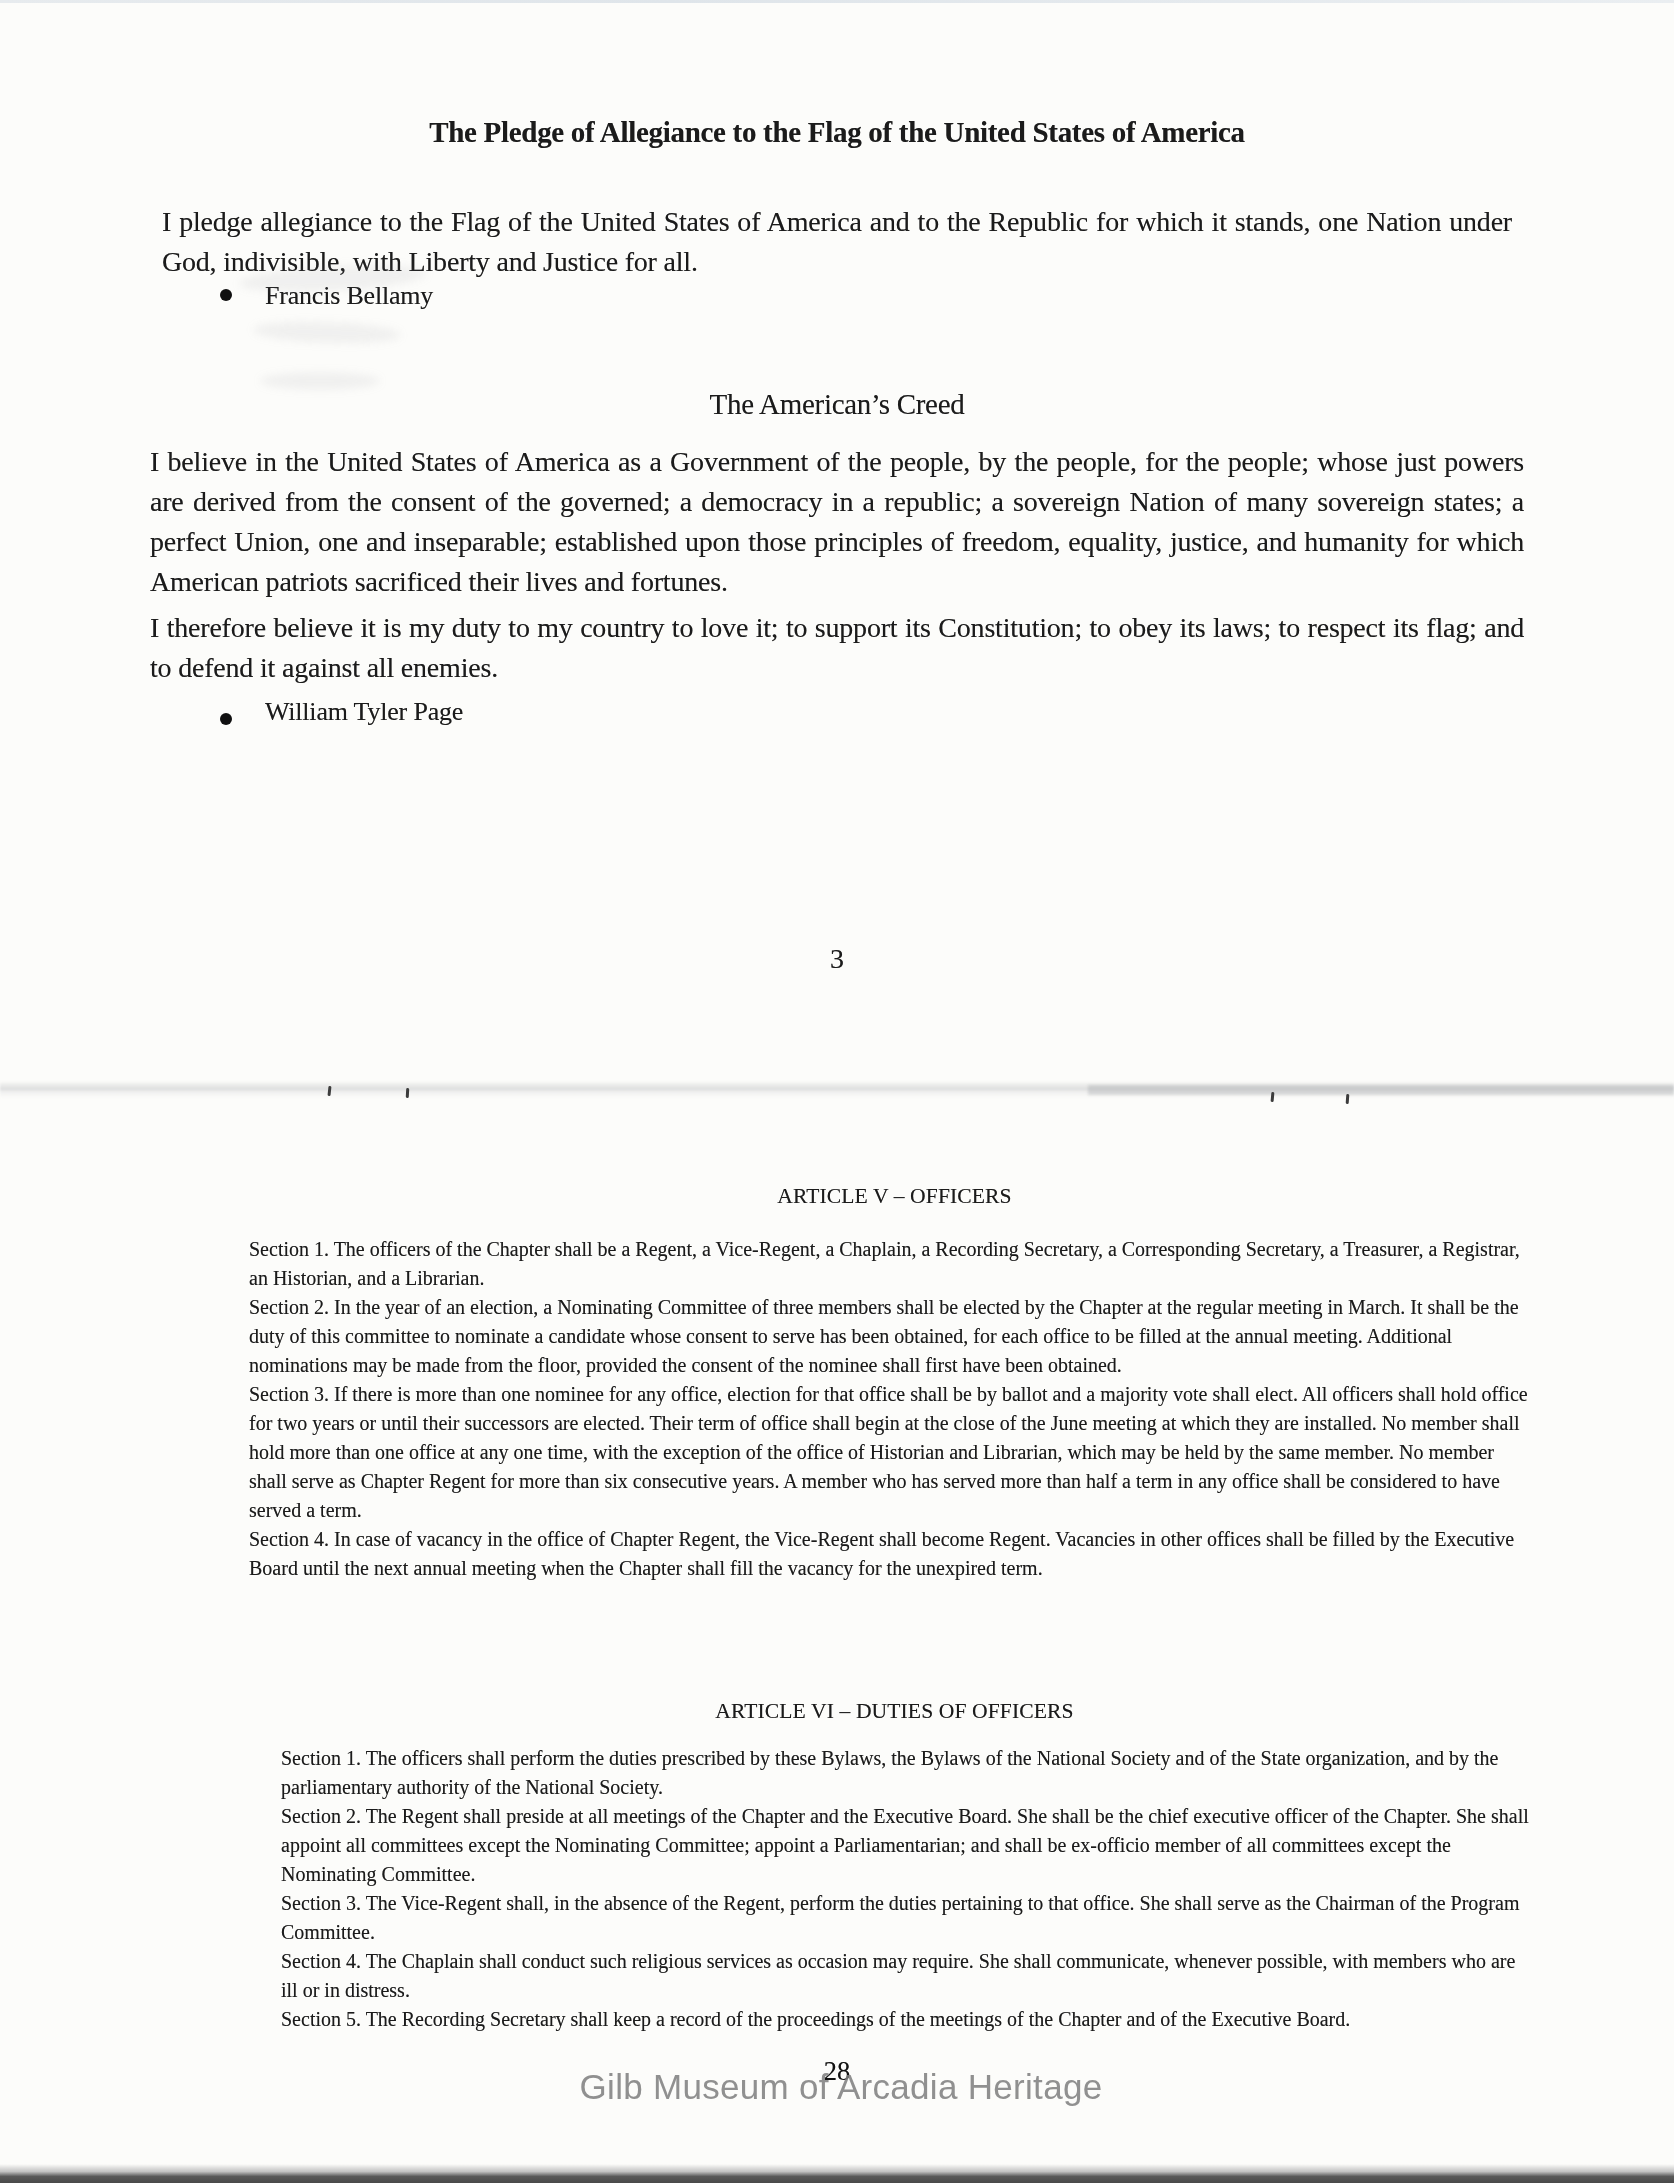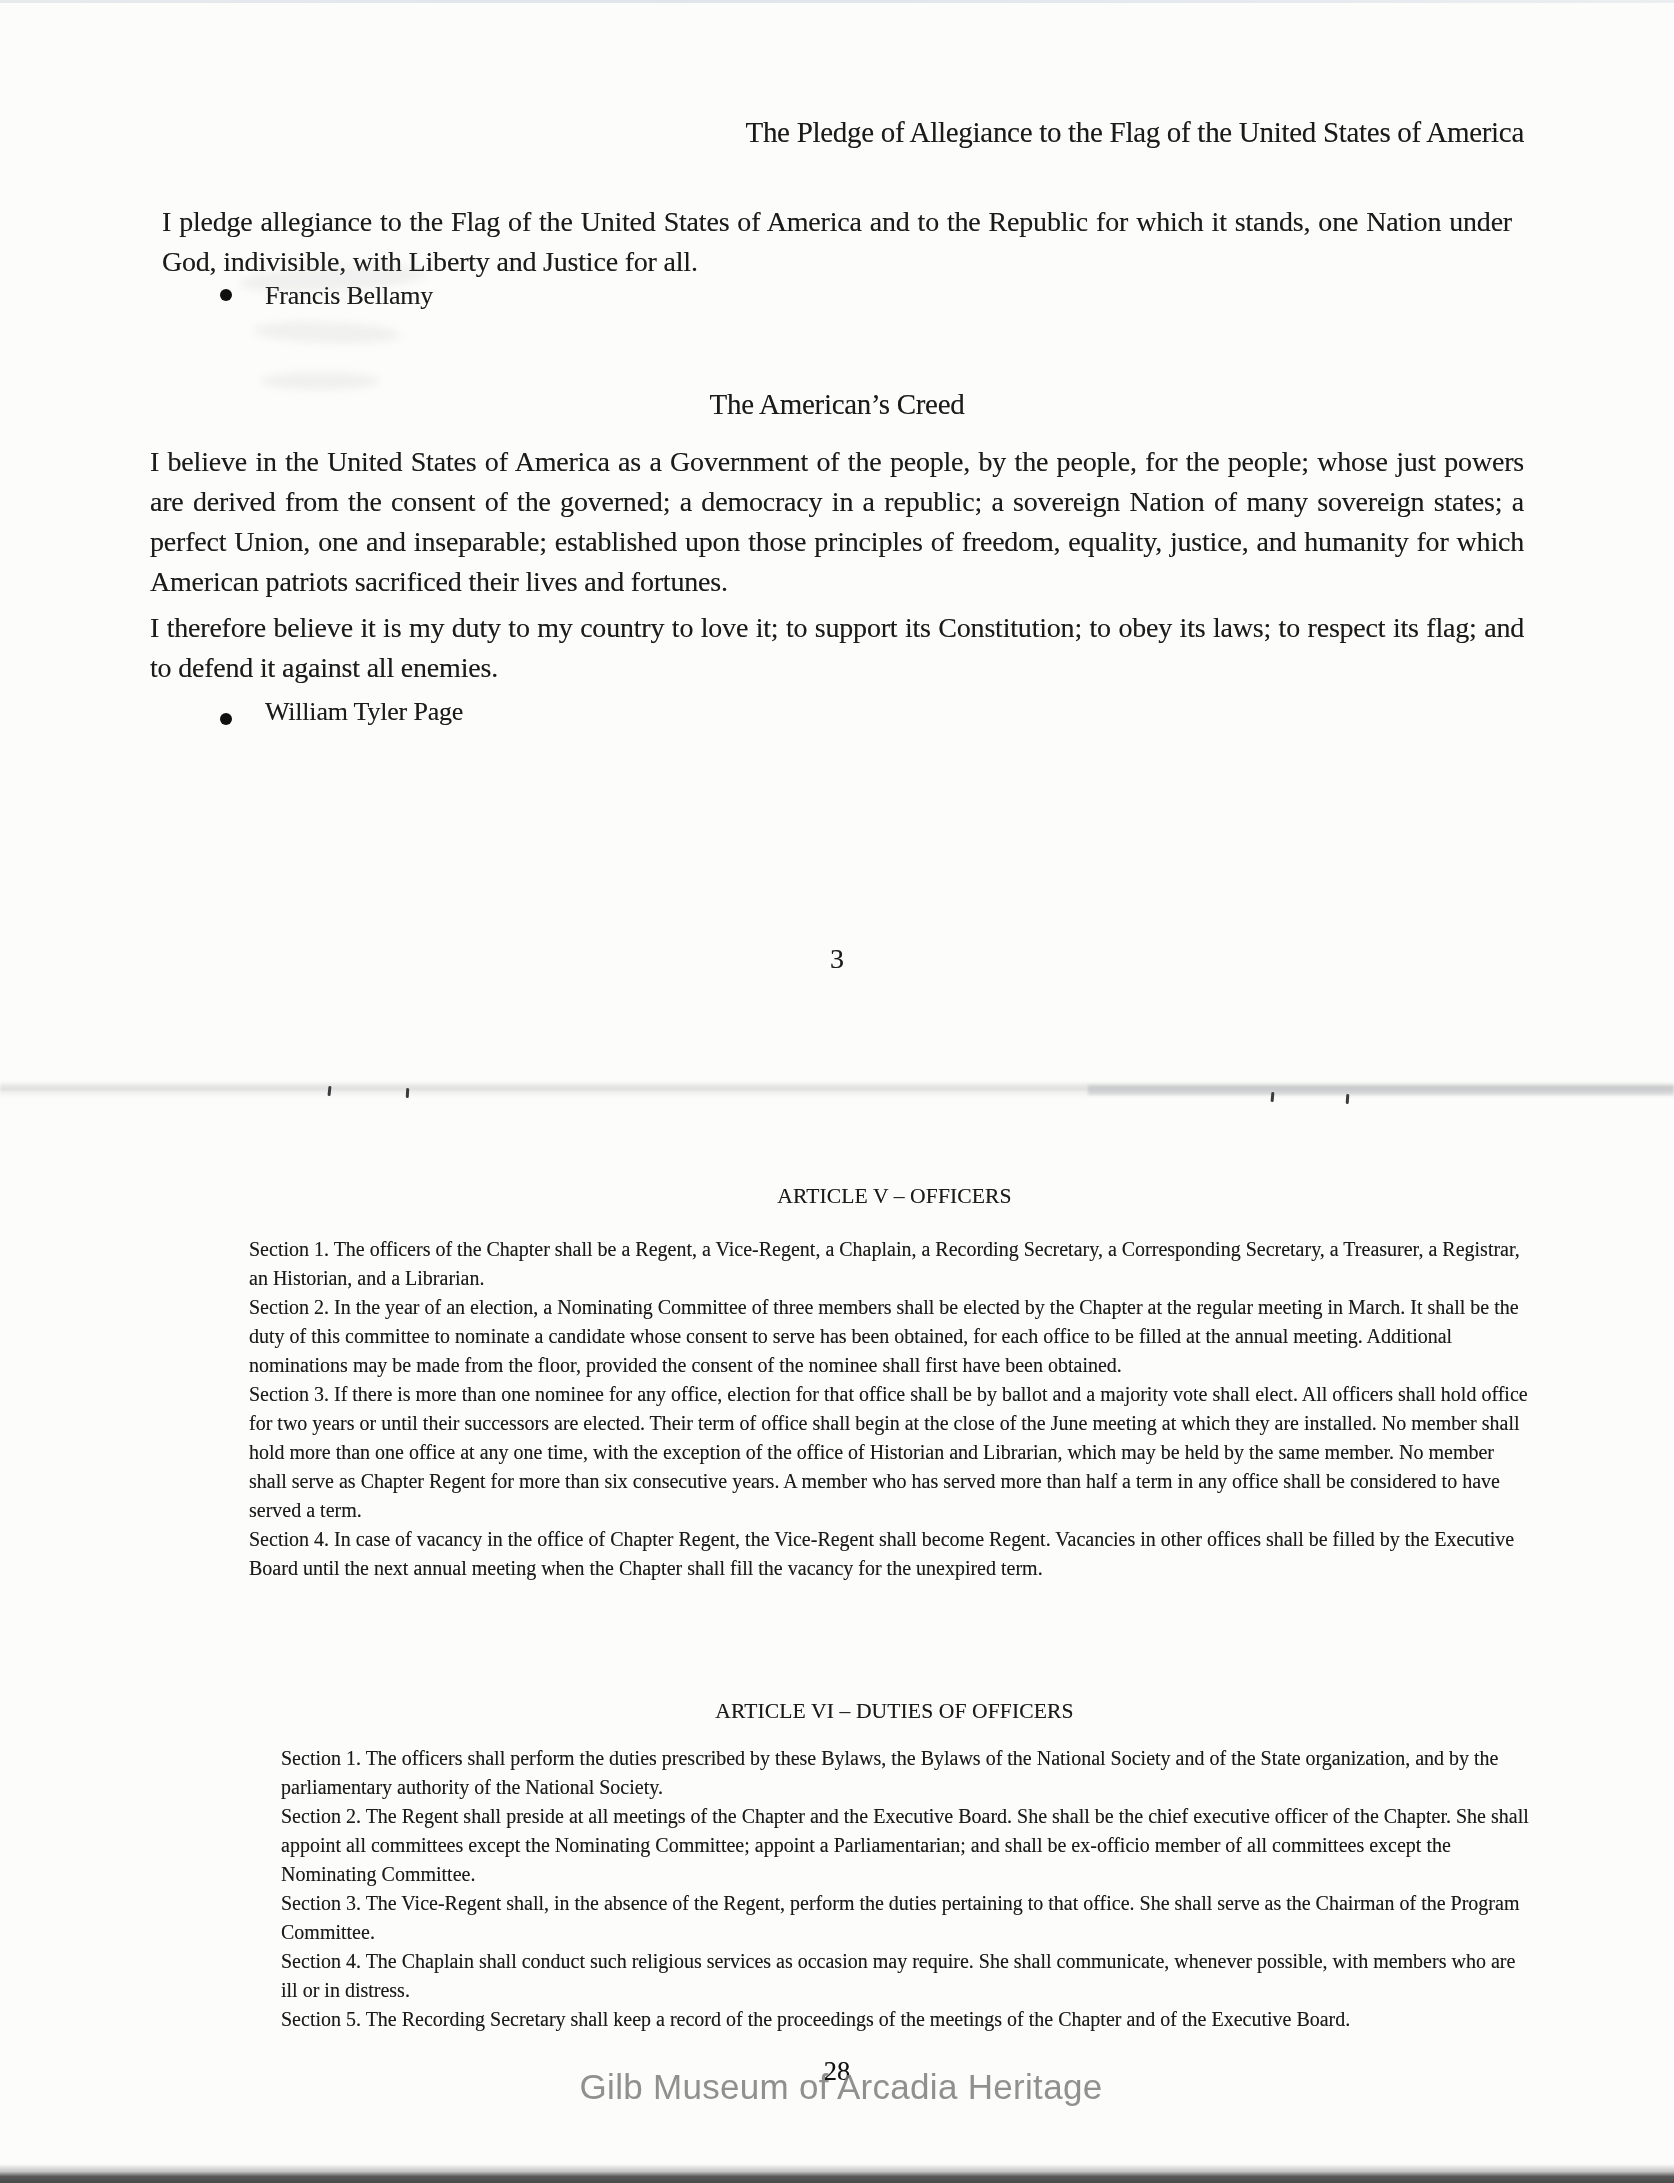--- a/index.html
+++ b/index.html
@@ -5,22 +5,22 @@
   html,body{margin:0;padding:0;background:#ffffff;}
   .sheet{
     position:relative;width:1674px;height:2183px;background:#fcfcfa;overflow:hidden;
     font-family:"Liberation Serif",serif;color:#1b1b1b;
     text-shadow:0 0 0.3px rgba(25,25,25,0.45);
   }
   .top-edge{position:absolute;top:0;left:0;right:0;height:2.8px;
     background:linear-gradient(to right,#e7ebee,#dfe5ea 40%,#eaeef1);}
   
   .page-top{position:absolute;left:150px;top:0;width:1374px;height:1088px;}
-  .doc-title{position:absolute;top:116px;left:0;width:100%;text-align:right;
-    font-size:29px;font-weight:normal;letter-spacing:-0.3px;margin:0;}
+  .doc-title{position:absolute;top:116px;left:0;width:100%;text-align:center;
+    font-size:29px;font-weight:bold;letter-spacing:-0.3px;margin:0;}
   .body-par{font-size:28px;line-height:40px;letter-spacing:-0.2px;text-align:justify;margin:12px;}
   .pledge-par{position:absolute;top:190px;left:0;right:0;}
   .bullet-row{position:absolute;display:flex;align-items:flex-start;font-size:26px;letter-spacing:-0.2px;}
   .bullet-row .label{line-height:40px;}
   .row-francis{top:276px;left:70px;}
   .row-william{top:692px;left:70px;align-items:center;}
   .bullet-dot{width:12px;height:12px;border-radius:50%;background:#101010;margin:13.3px 33px 0 0;flex:none;}
   .creed-title{position:absolute;top:388px;left:0;width:100%;text-align:center;
     font-size:29px;font-weight:normal;letter-spacing:-0.3px;margin:0;}
   .creed-pars{position:absolute;top:442px;left:0;right:0;}

